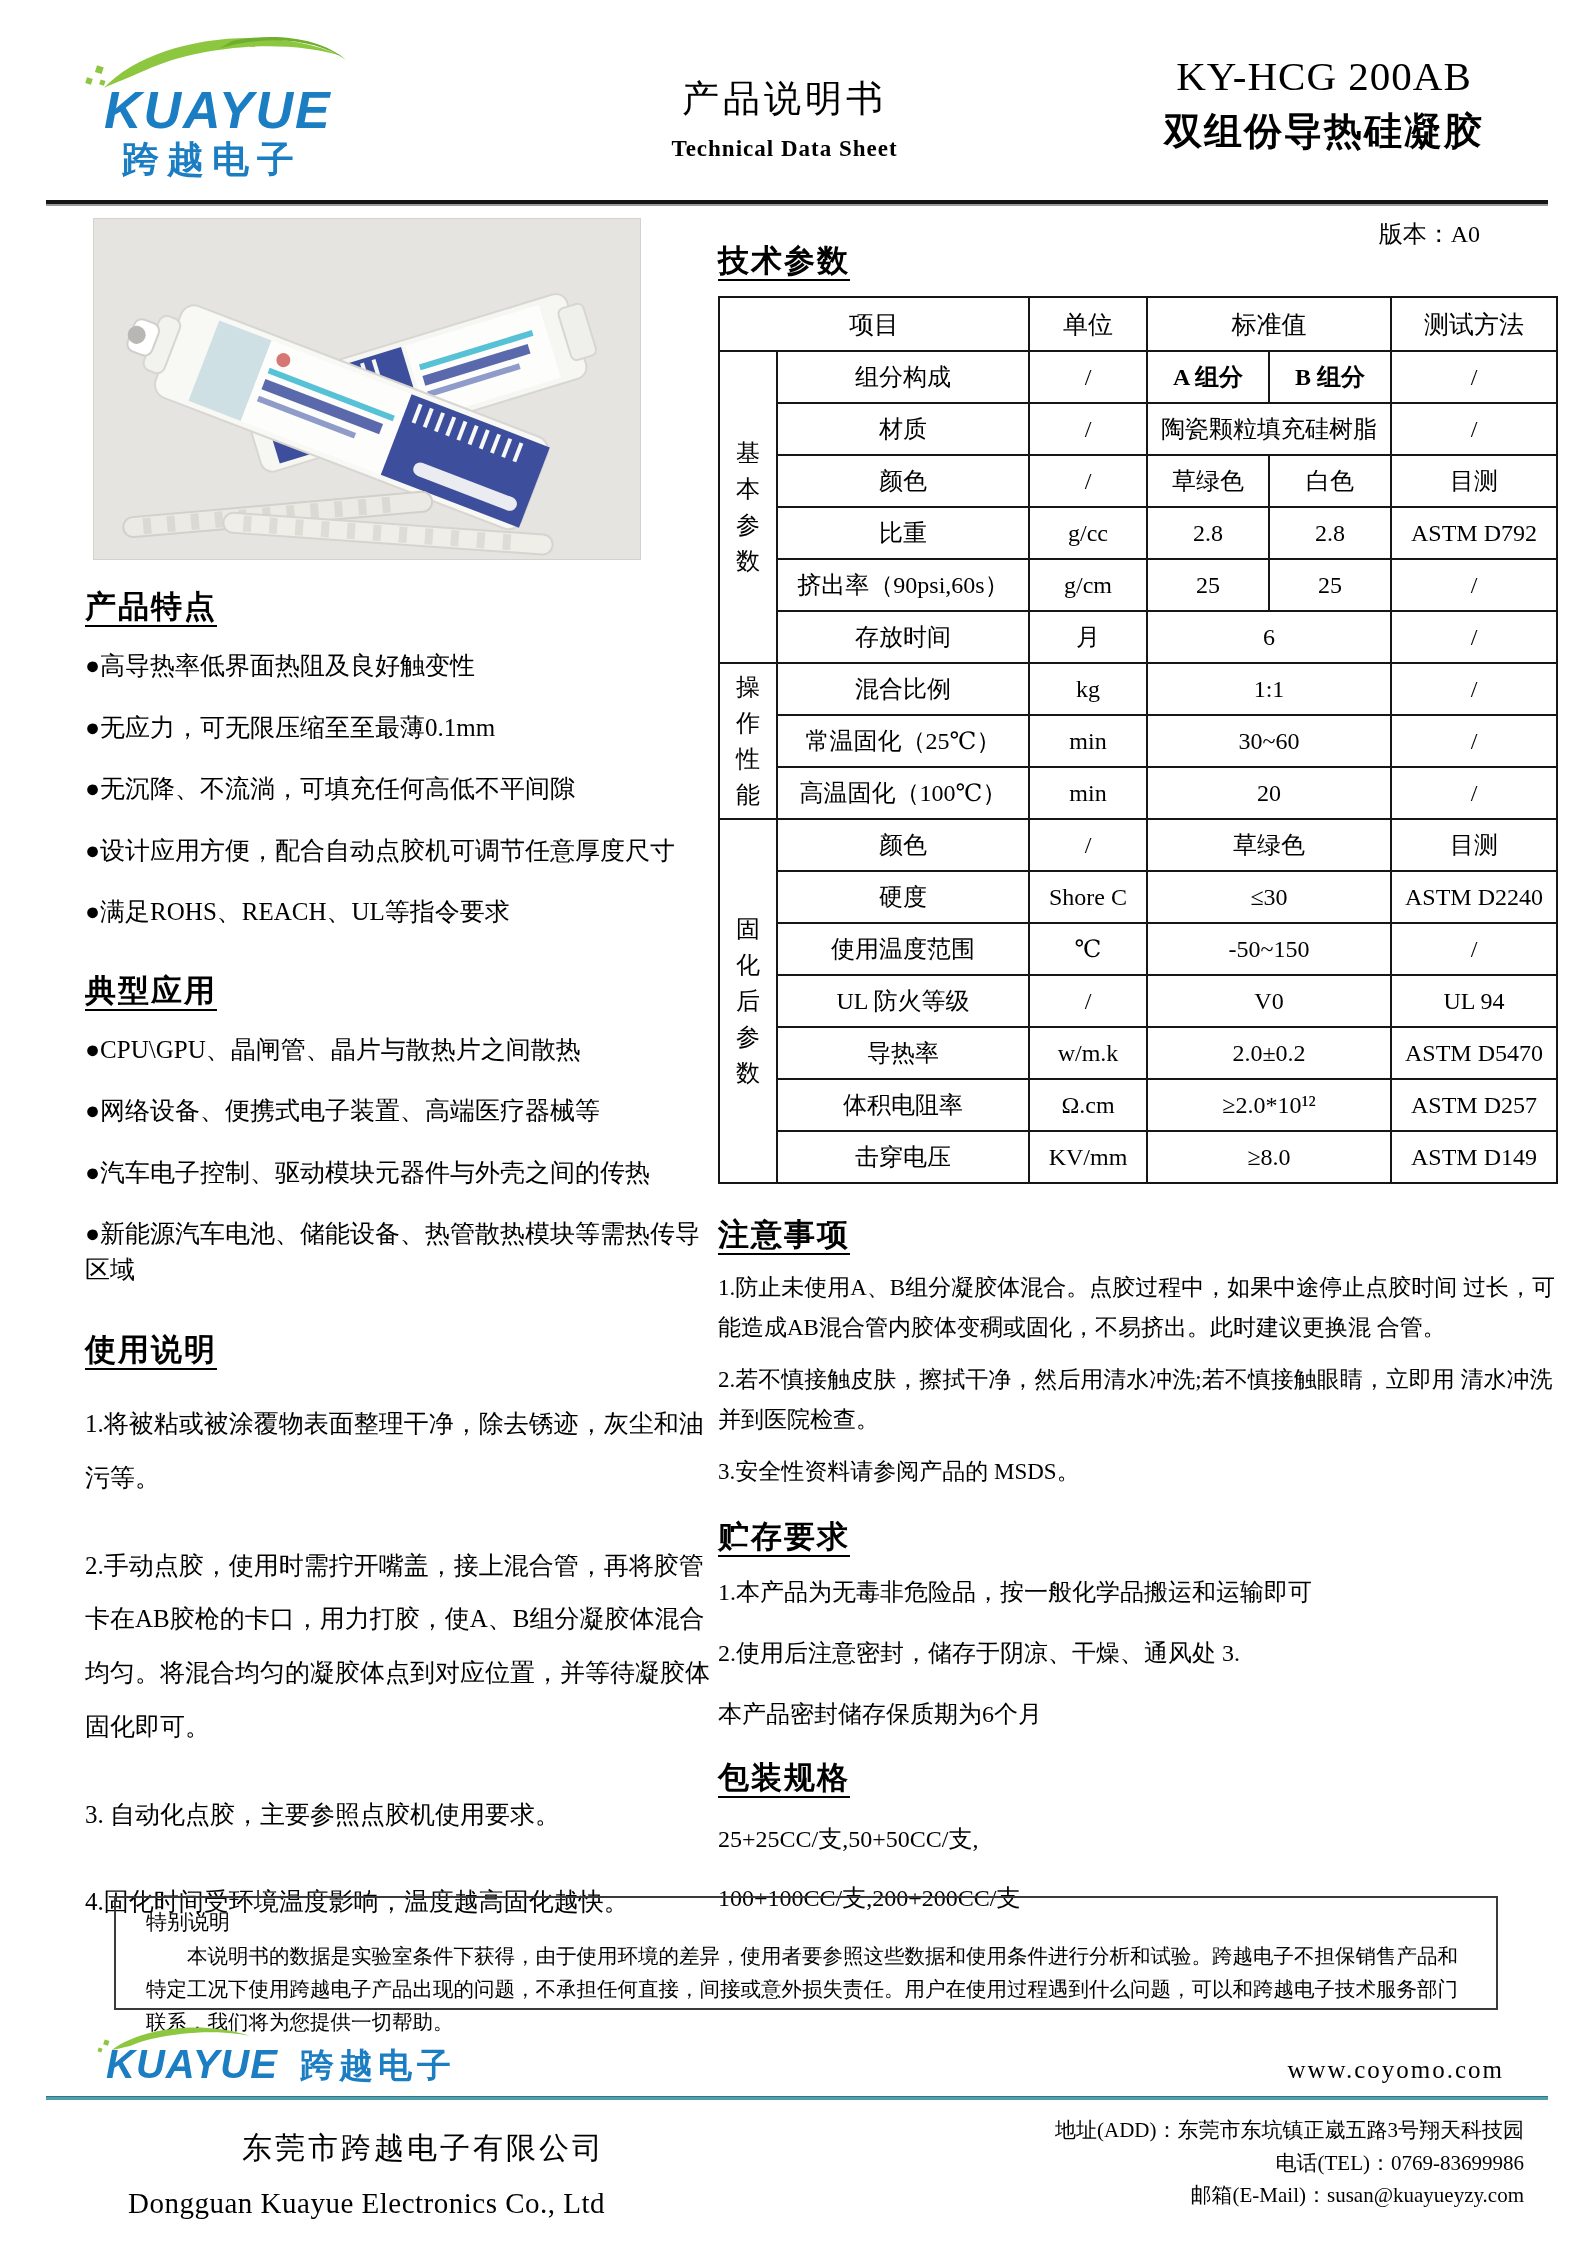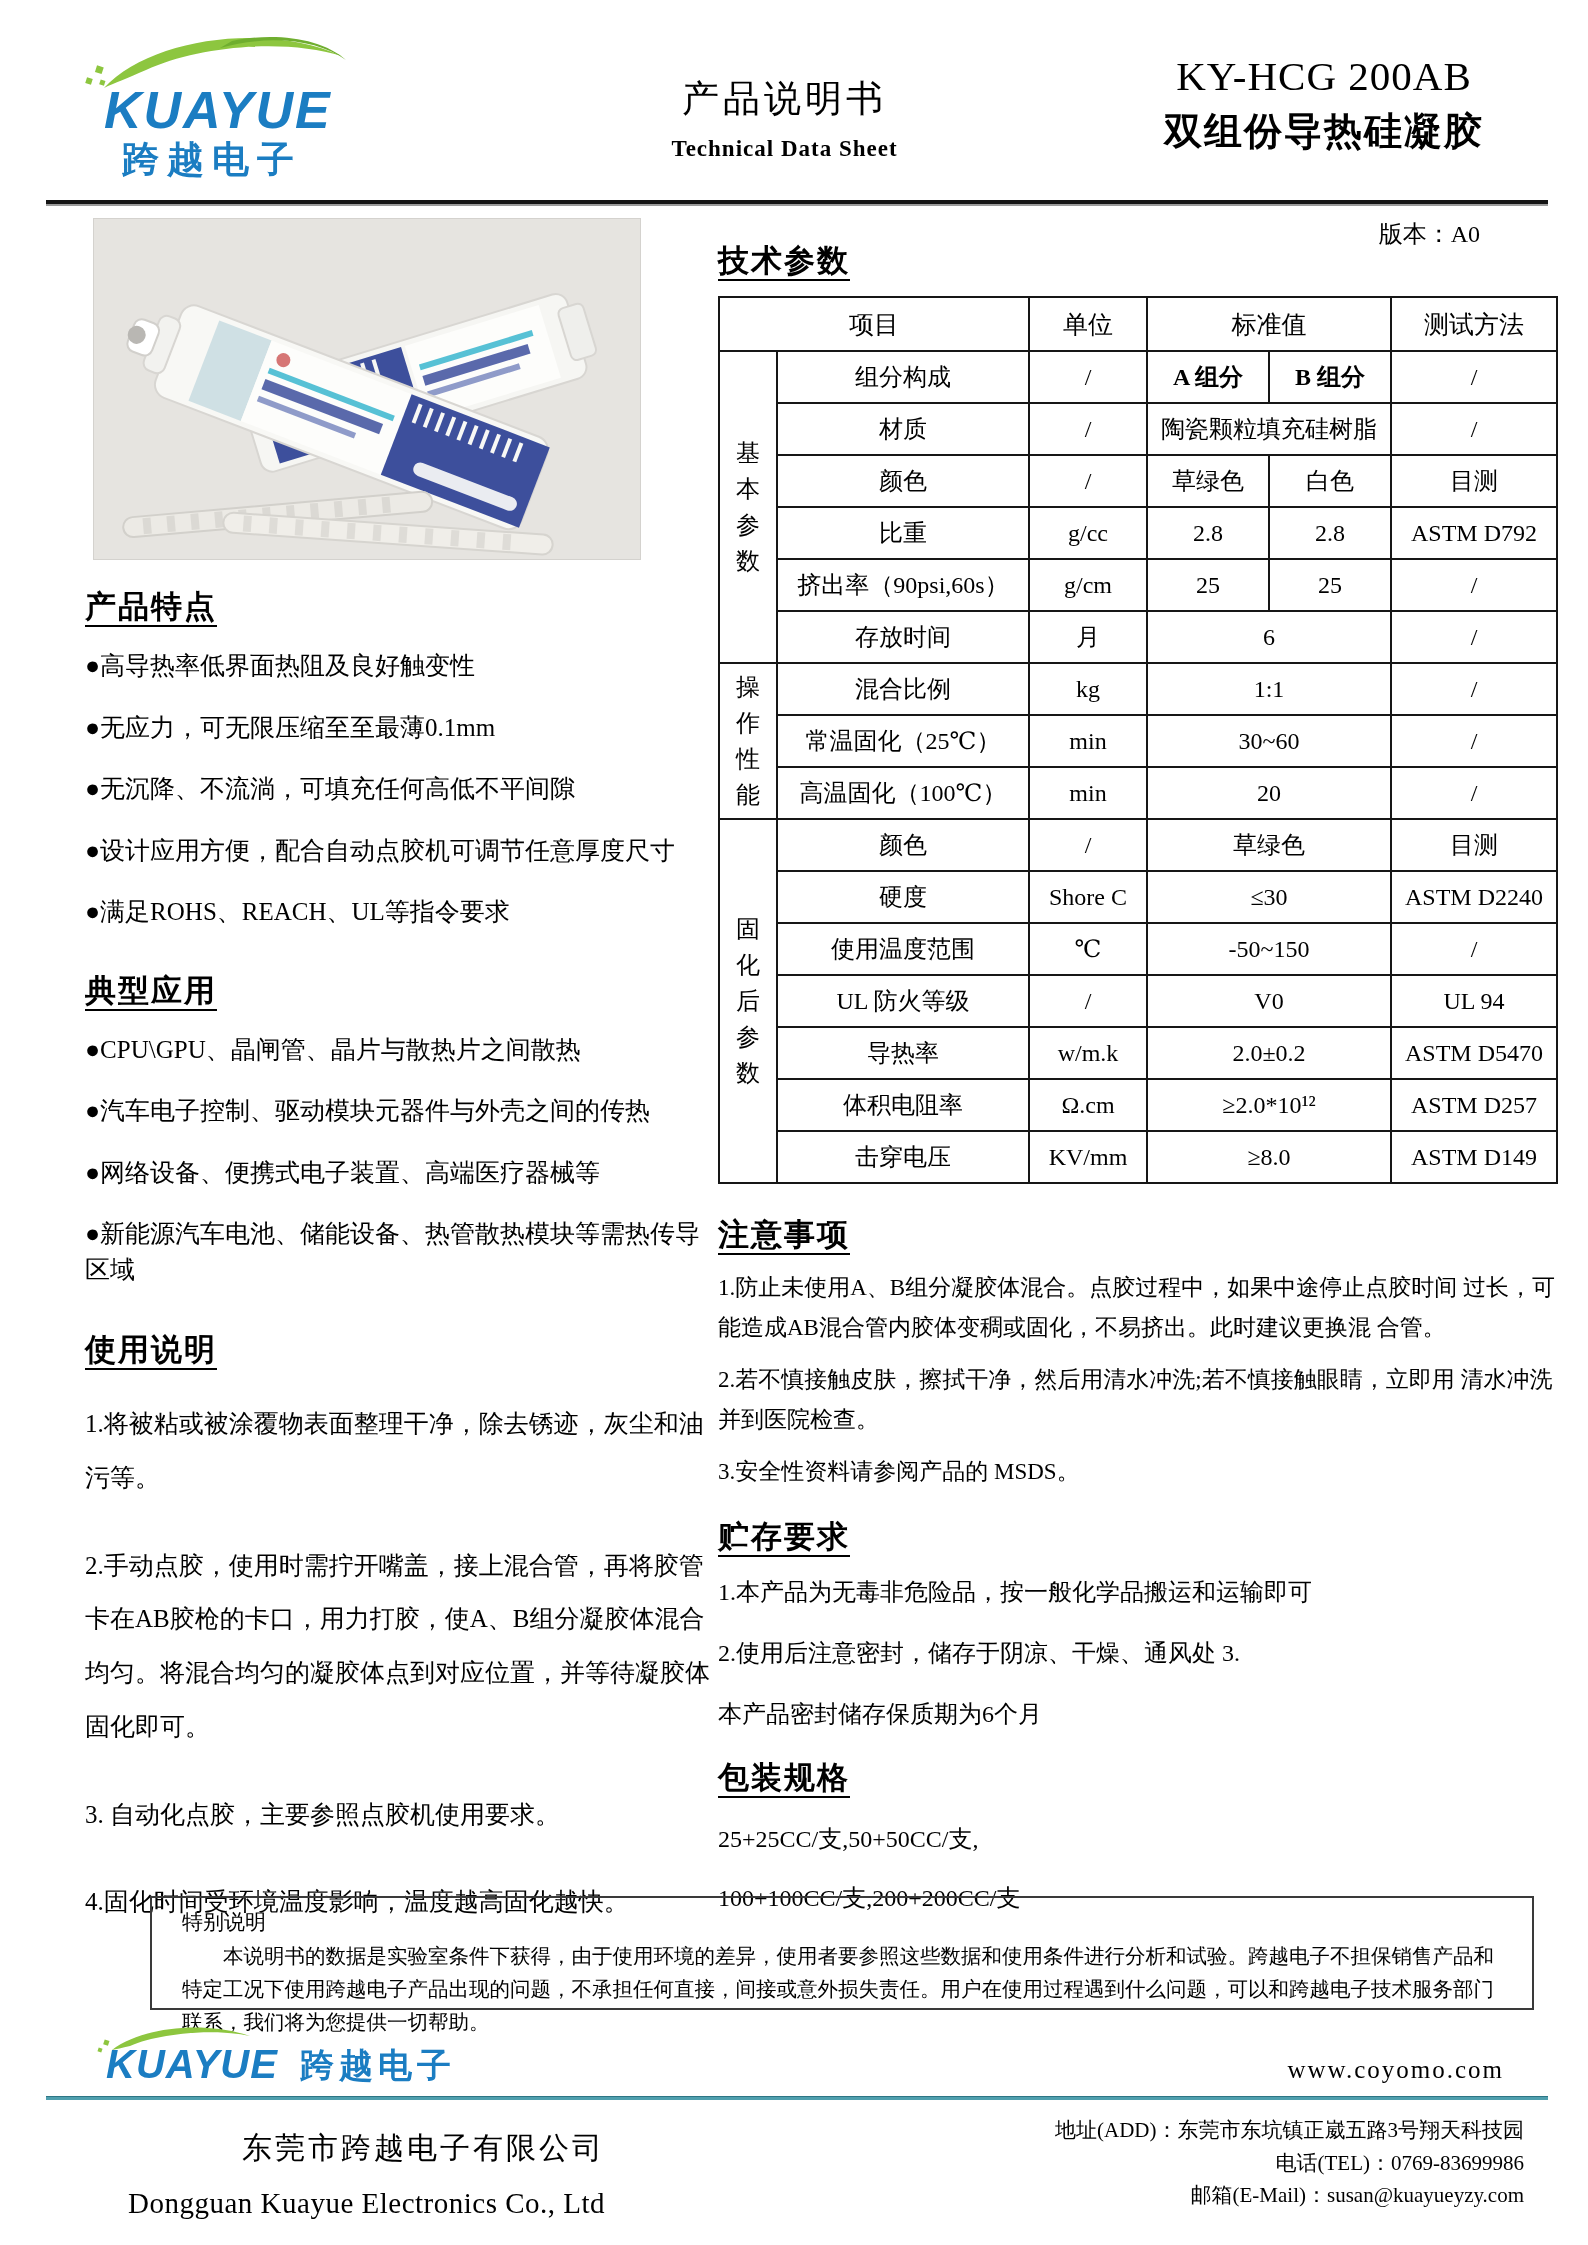--- a/index.html
+++ b/index.html
@@ -44,21 +44,21 @@
   .bold { font-weight:bold !important; }
   .unit { font-size:22px; }
   .method { font-size:22px; }
   .notes p { font-size:23px; line-height:1.72; margin-bottom:13px; }
   .mt30 { margin-top:30px !important; }
   .mt24 { margin-top:24px !important; }
   .storage p { font-size:24px; line-height:1.5; margin-bottom:25px; }
   .pack p { font-size:24px; margin-bottom:27px; }
   
   .special-box { position:absolute; top:1896px; left:114px; width:1384px; height:114px;
-    border:2px solid #3a3a3a; padding:10px 28px 0 30px;margin-left:36px; }
+    border:2px solid #3a3a3a; padding:10px 28px 0 30px; }
   .special-box .t { font-size:21px; }
   .special-box .b { font-size:20.5px; line-height:1.62; text-indent:2em; margin-top:4px; }
   
   .footer-logo-row { position:absolute; top:2024px; left:92px; right:84px;
     display:flex; justify-content:space-between; align-items:flex-end; }
   .website { font-size:25px; letter-spacing:2px; padding-bottom:8px; }
   .footer-rule { position:absolute; top:2096px; left:46px; right:40px; height:4px;
     background:#4f9fae; border-top:1.5px solid #2e7585; }
   .footer-info { position:absolute; top:2112px; left:92px; right:64px; display:flex;
     justify-content:space-between;text-align:right; }
@@ -193,22 +193,22 @@
       <li>●高导热率低界面热阻及良好触变性</li>
       <li>●无应力，可无限压缩至至最薄0.1mm</li>
       <li>●无沉降、不流淌，可填充任何高低不平间隙</li>
       <li>●设计应用方便，配合自动点胶机可调节任意厚度尺寸</li>
       <li>●满足ROHS、REACH、UL等指令要求</li>
     </ul>
 
     <div class="sec-h" style="margin-top:40px">典型应用</div>
     <ul class="app">
       <li>●CPU\GPU、晶闸管、晶片与散热片之间散热</li>
+      <li>●网络设备、便携式电子装置、高端医疗器械等</li>
       <li>●汽车电子控制、驱动模块元器件与外壳之间的传热</li>
-      <li>●网络设备、便携式电子装置、高端医疗器械等</li>
       <li>●新能源汽车电池、储能设备、热管散热模块等需热传导区域</li>
     </ul>
 
     <div class="sec-h" style="margin-top:42px;margin-bottom:26px">使用说明</div>
     <div class="usage">
       <p>1.将被粘或被涂覆物表面整理干净，除去锈迹，灰尘和油污等。</p>
       <p>2.手动点胶，使用时需拧开嘴盖，接上混合管，再将胶管卡在AB胶枪的卡口，用力打胶，使A、B组分凝胶体混合均匀。将混合均匀的凝胶体点到对应位置，并等待凝胶体固化即可。</p>
       <p>3. 自动化点胶，主要参照点胶机使用要求。</p>
       <p class="last">4.固化时间受环境温度影响，温度越高固化越快。</p>
     </div>

